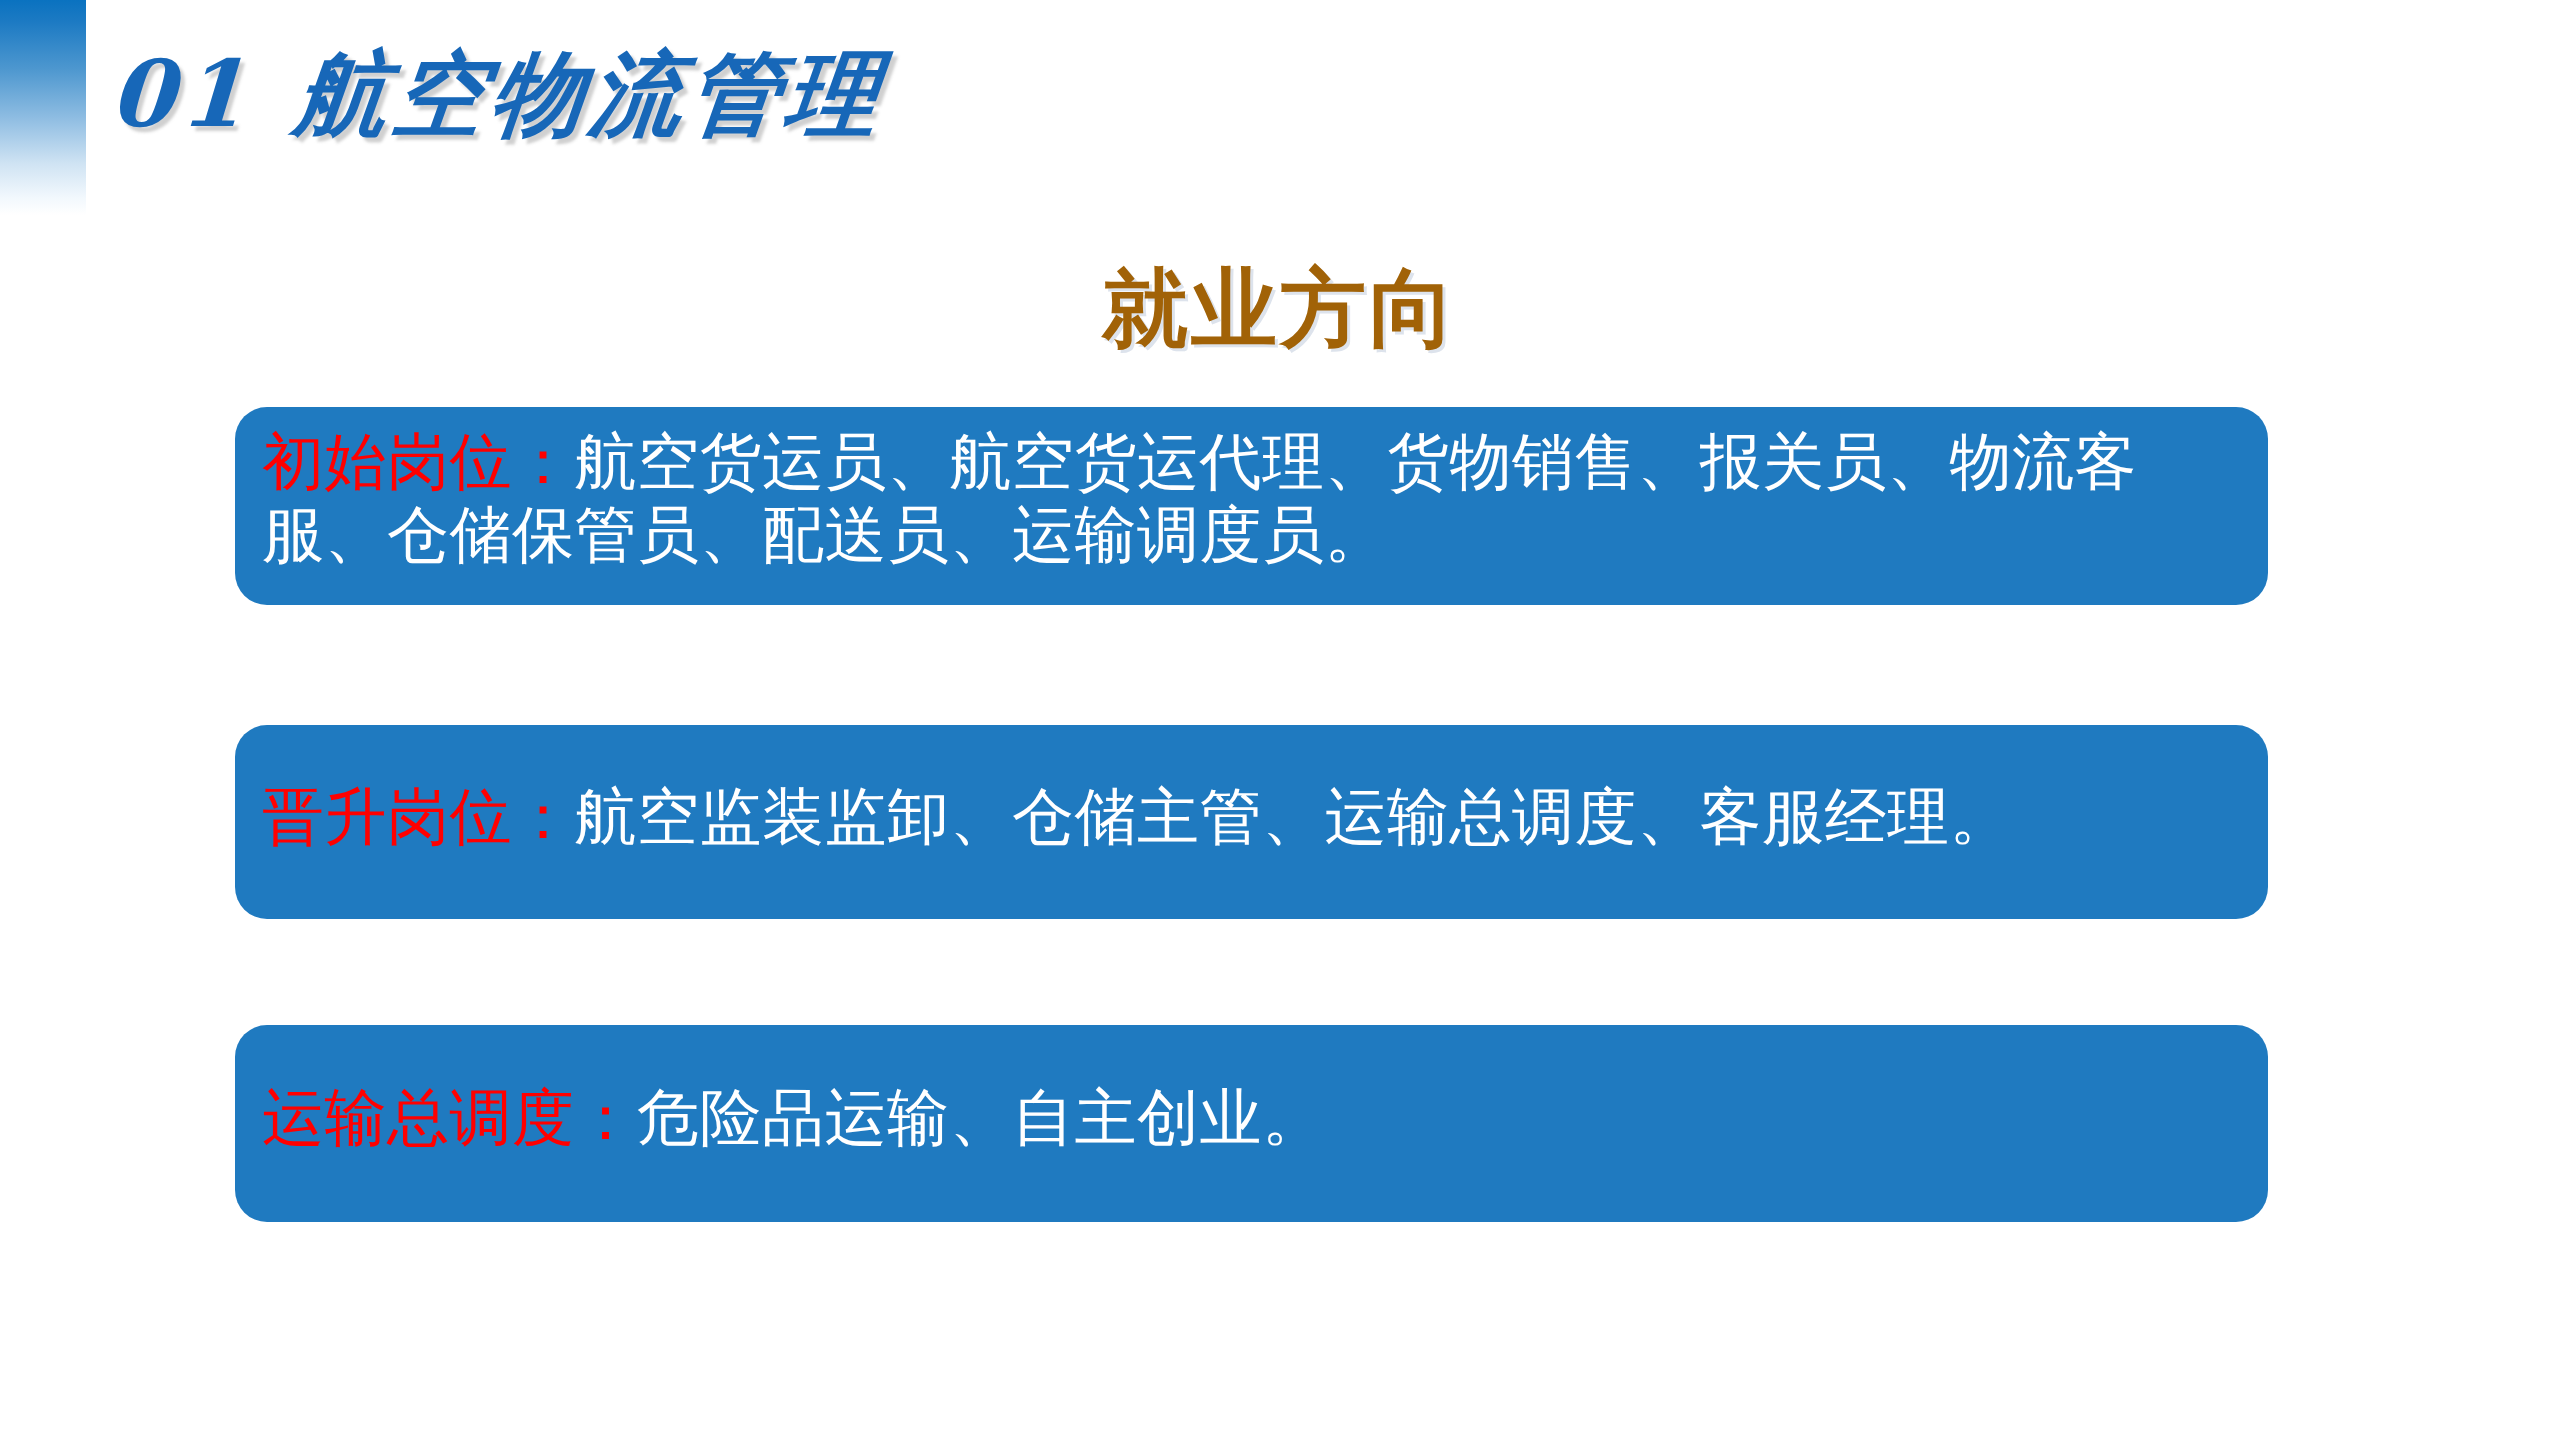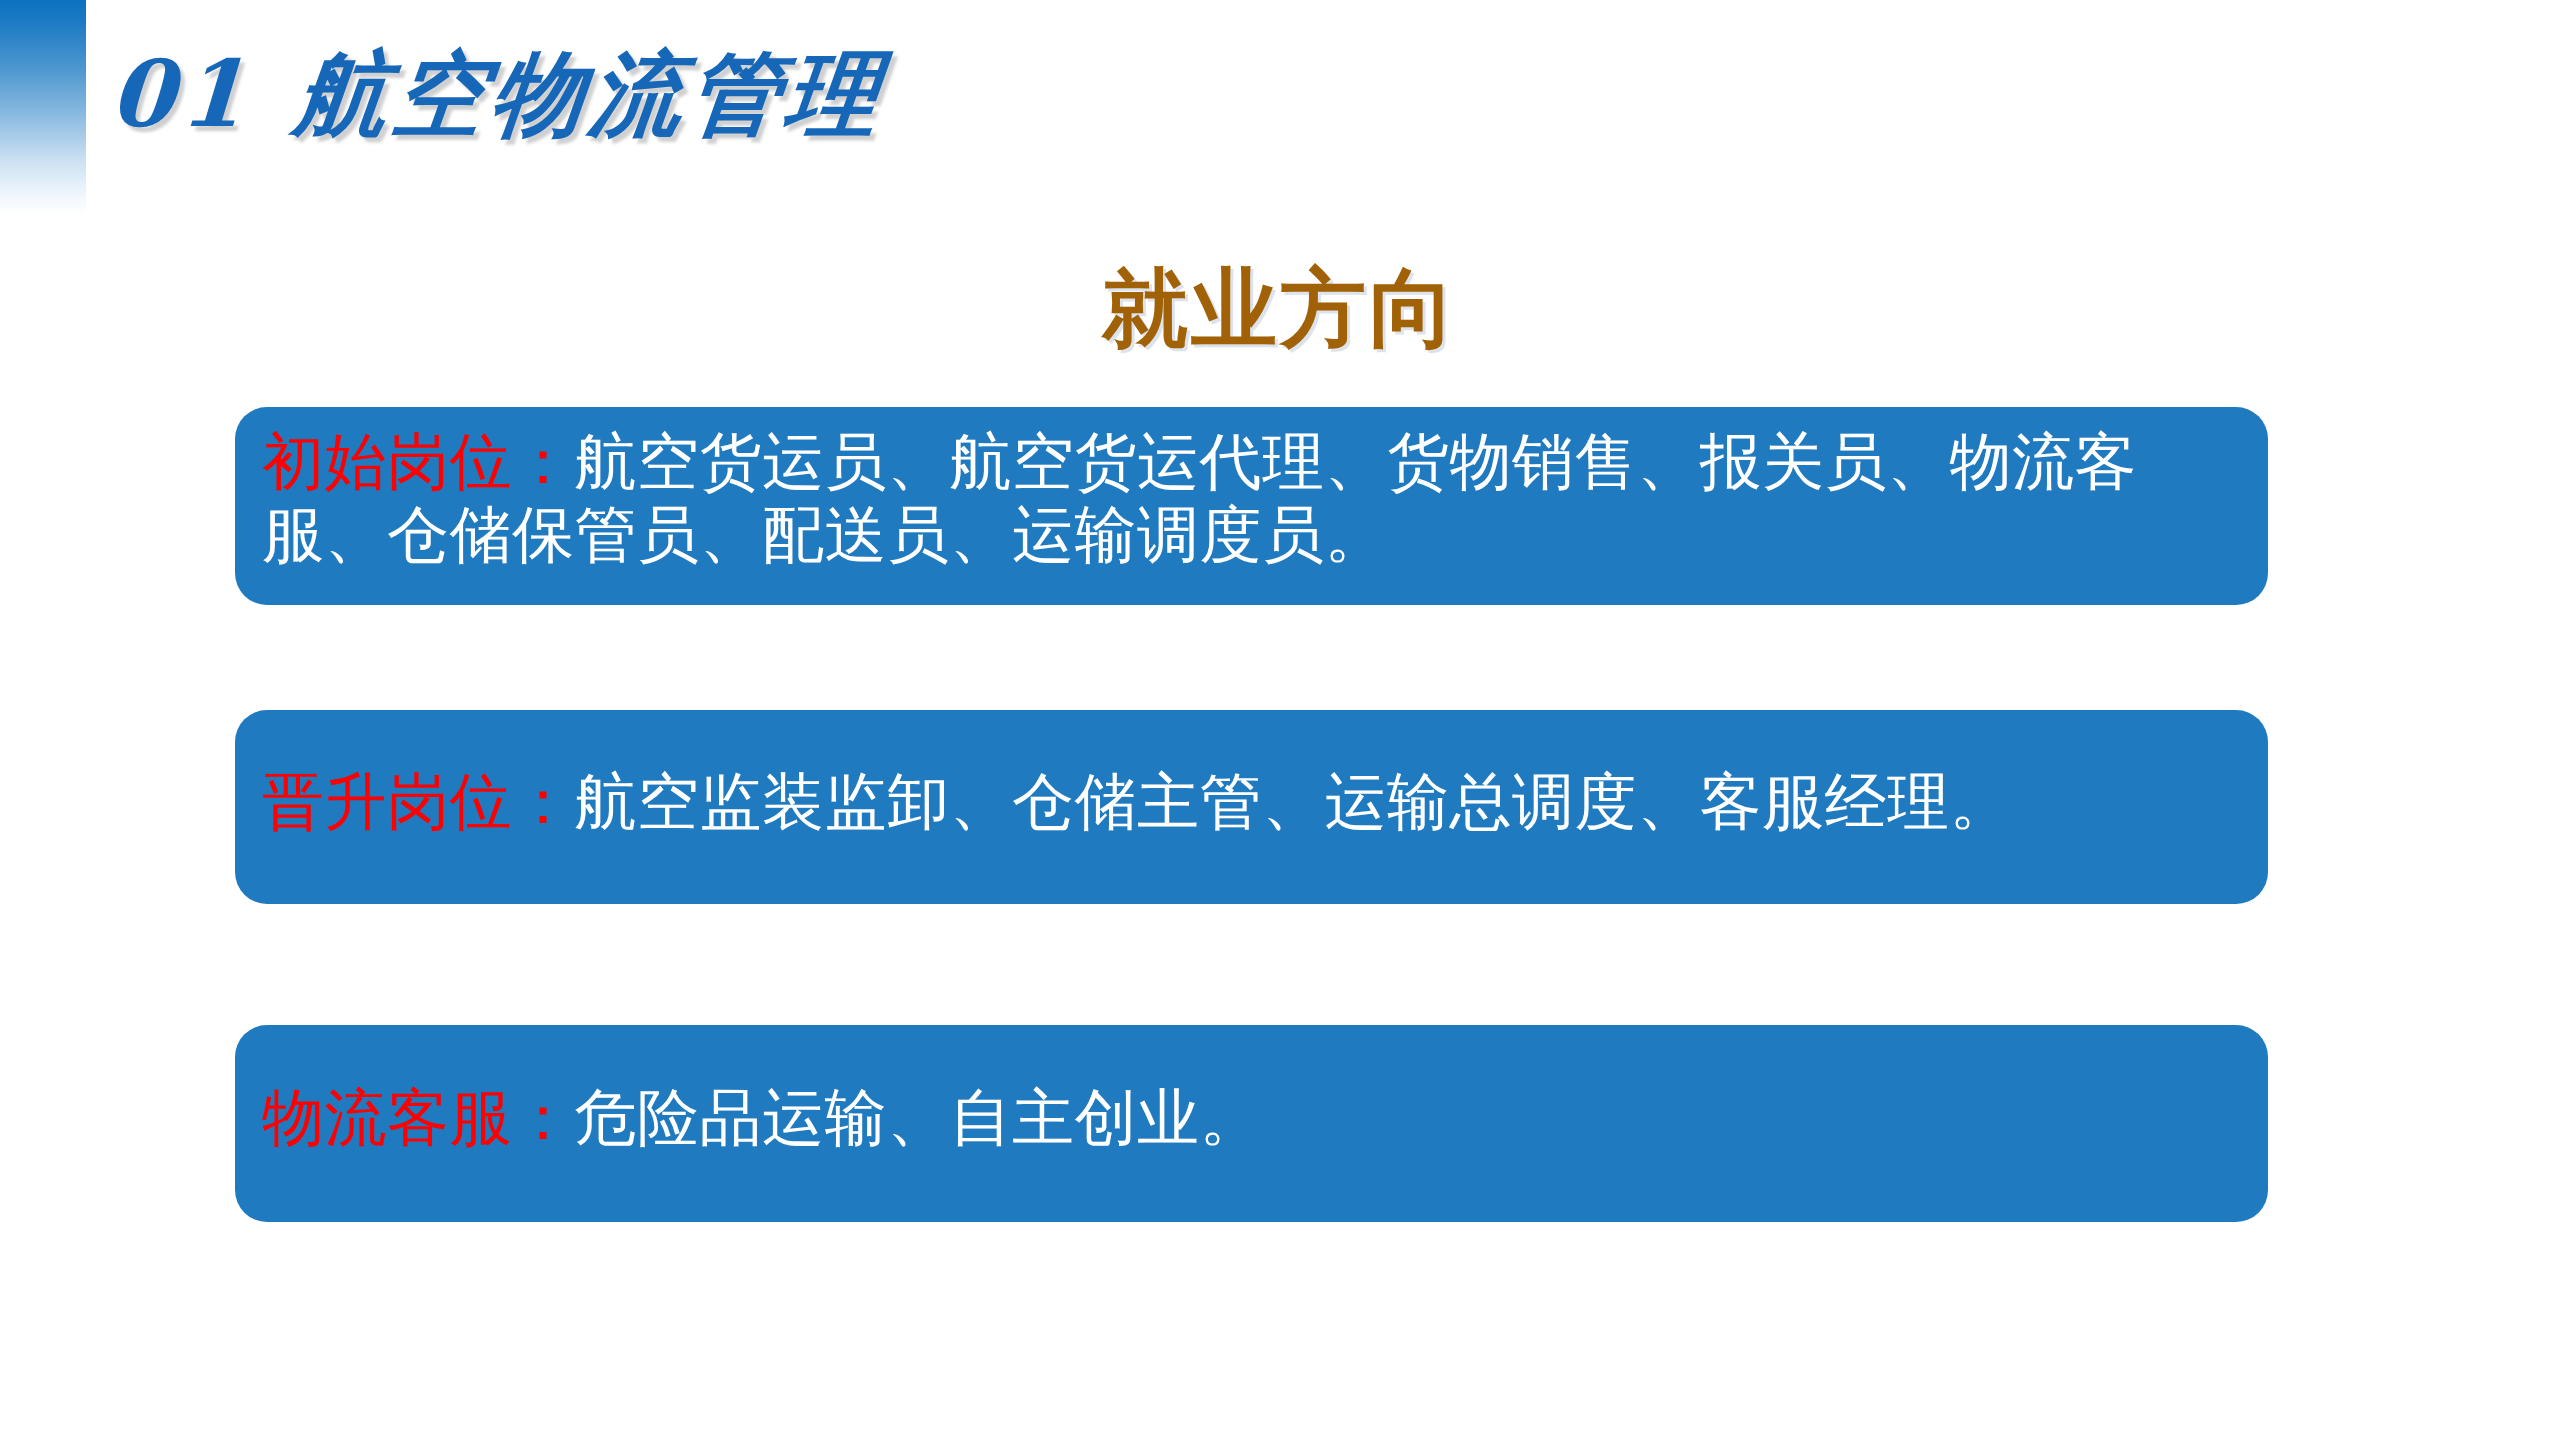--- a/index.html
+++ b/index.html
@@ -89,21 +89,21 @@
     left: 0;
     width: 2033px;
     background: #1F7AC0;
     border-radius: 32px;
     box-sizing: border-box;
     padding: 0 26px 12px 27px;
     display: flex;
     align-items: center;
   }
   .card-1 { top: 0px;   height: 198px; align-items: flex-start; padding-top: 18px; }
-  .card-2 { top: 303px; height: 194px; }
+  .card-2 { top: 318px; height: 194px; }
   .card-3 { top: 618px; height: 197px; }
 
   .card-text {
     font-size: 62px;
     line-height: 73px;
     color: #FFFFFF;
     letter-spacing: 0.5px;
     word-break: break-all;
   }
   .card-label {
@@ -135,18 +135,18 @@
     </div>
 
     <div class="card card-2">
       <div class="card-text">
         <span class="card-label">晋升岗位</span><span class="card-colon">：</span><span>航空监装监卸、仓储主管、运输总调度、客服经理。</span>
       </div>
     </div>
 
     <div class="card card-3">
       <div class="card-text">
-        <span class="card-label">物流客服</span><span class="card-colon">：</span><span>危险品运输、自主创业。</span>
+        <span class="card-label">运输总调度</span><span class="card-colon">：</span><span>危险品运输、自主创业。</span>
       </div>
     </div>
 
   </div>
 </div>
 
 </body></html>

